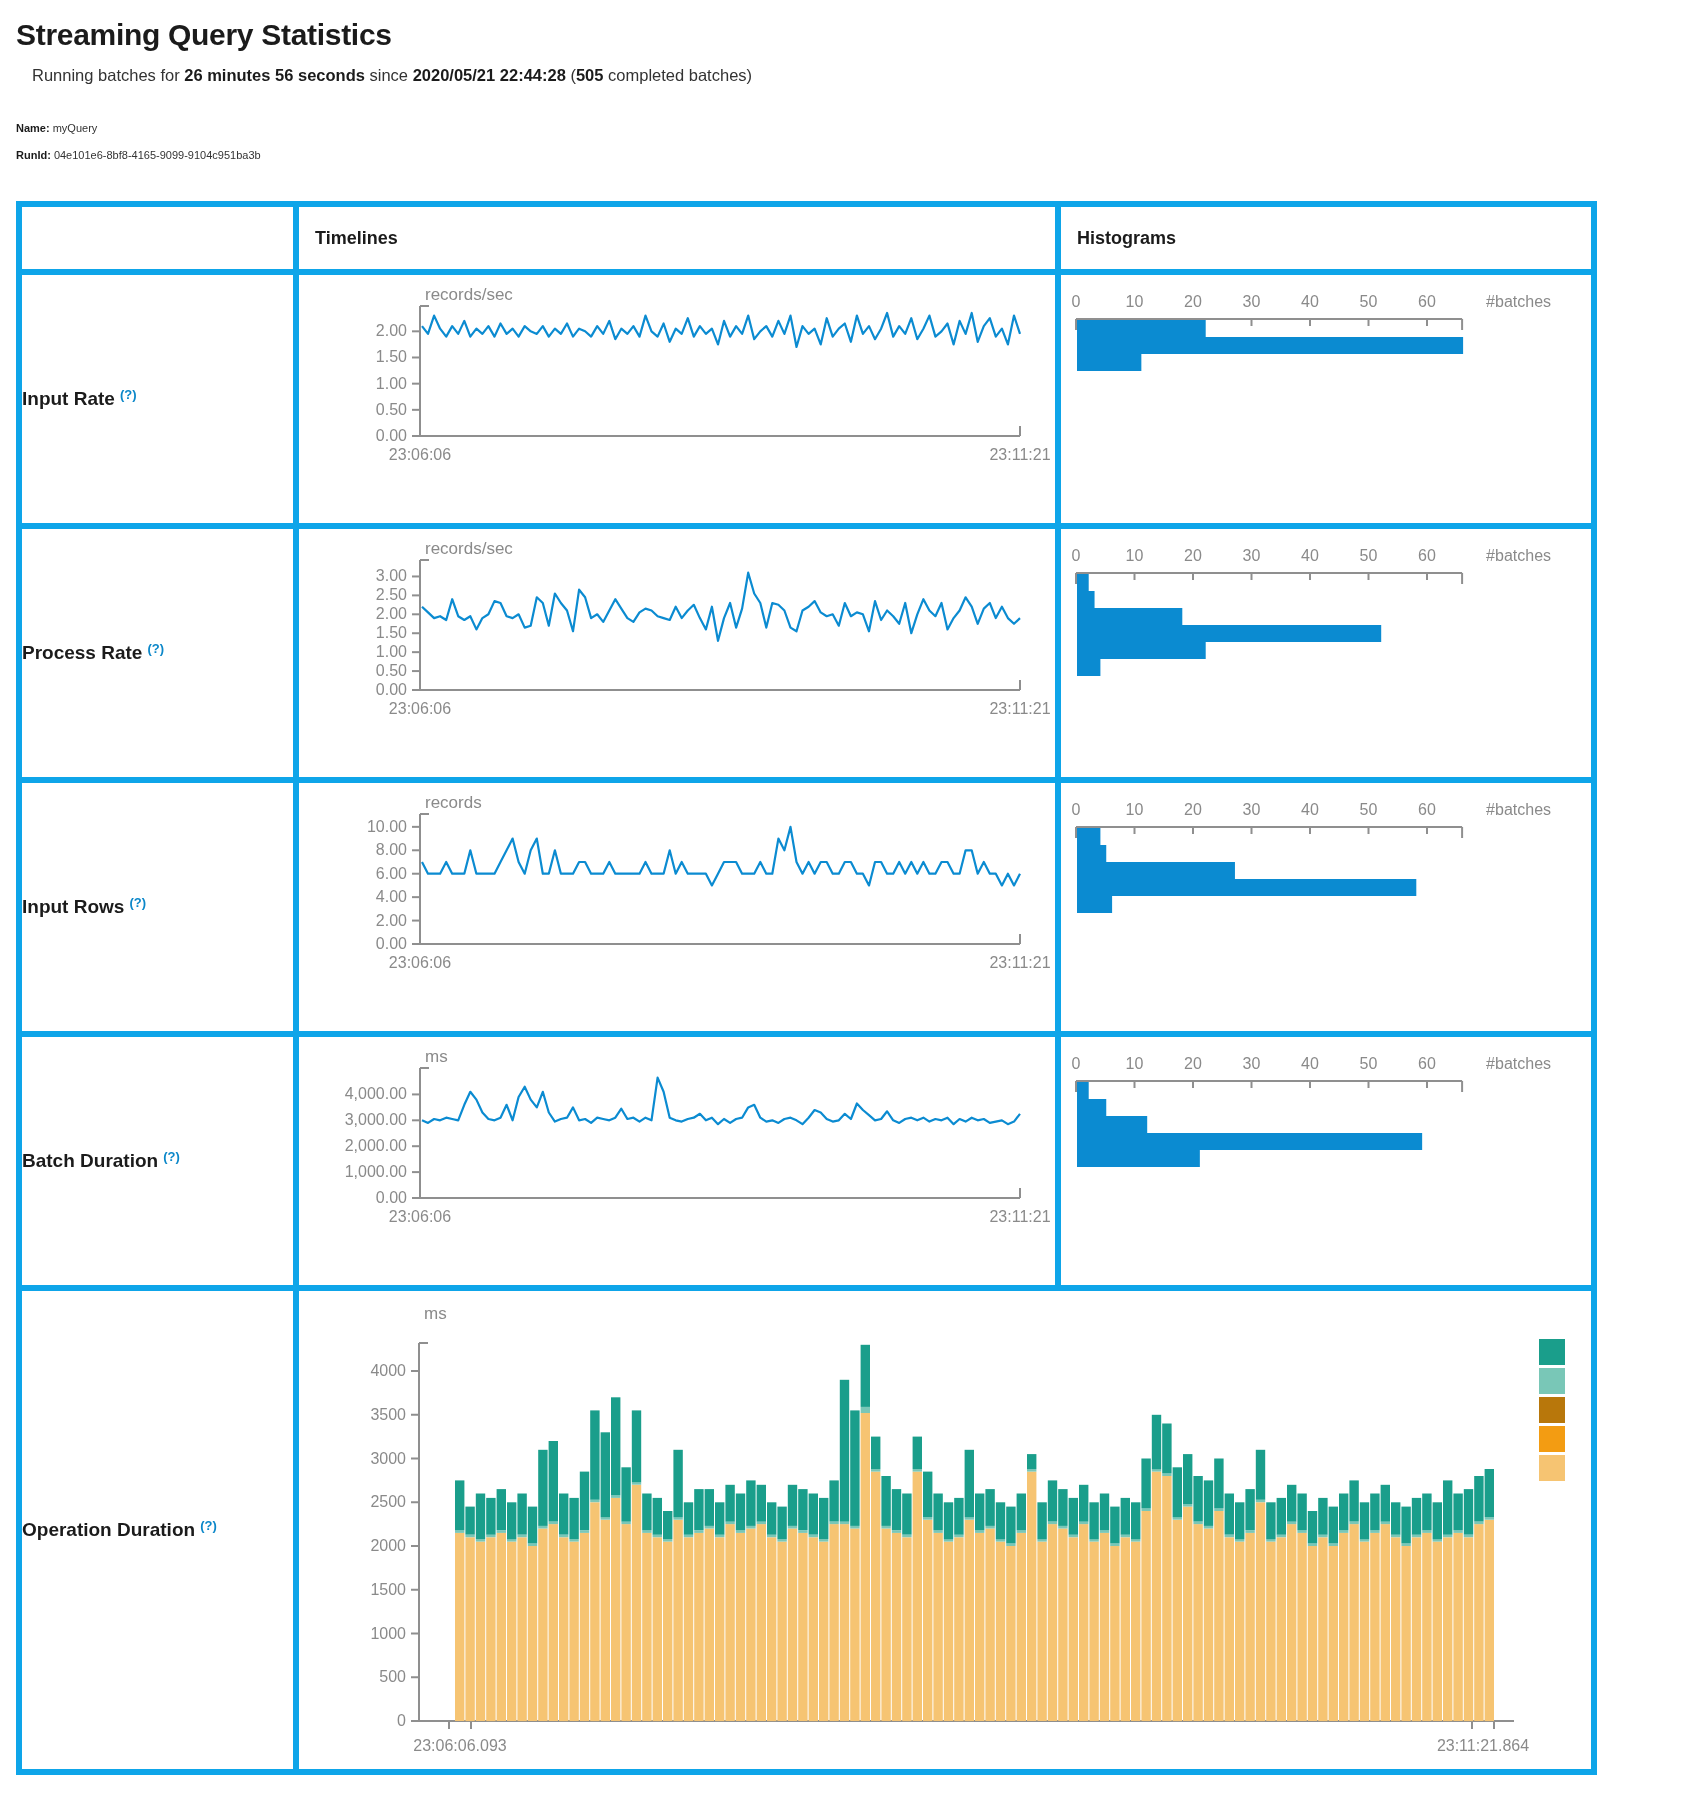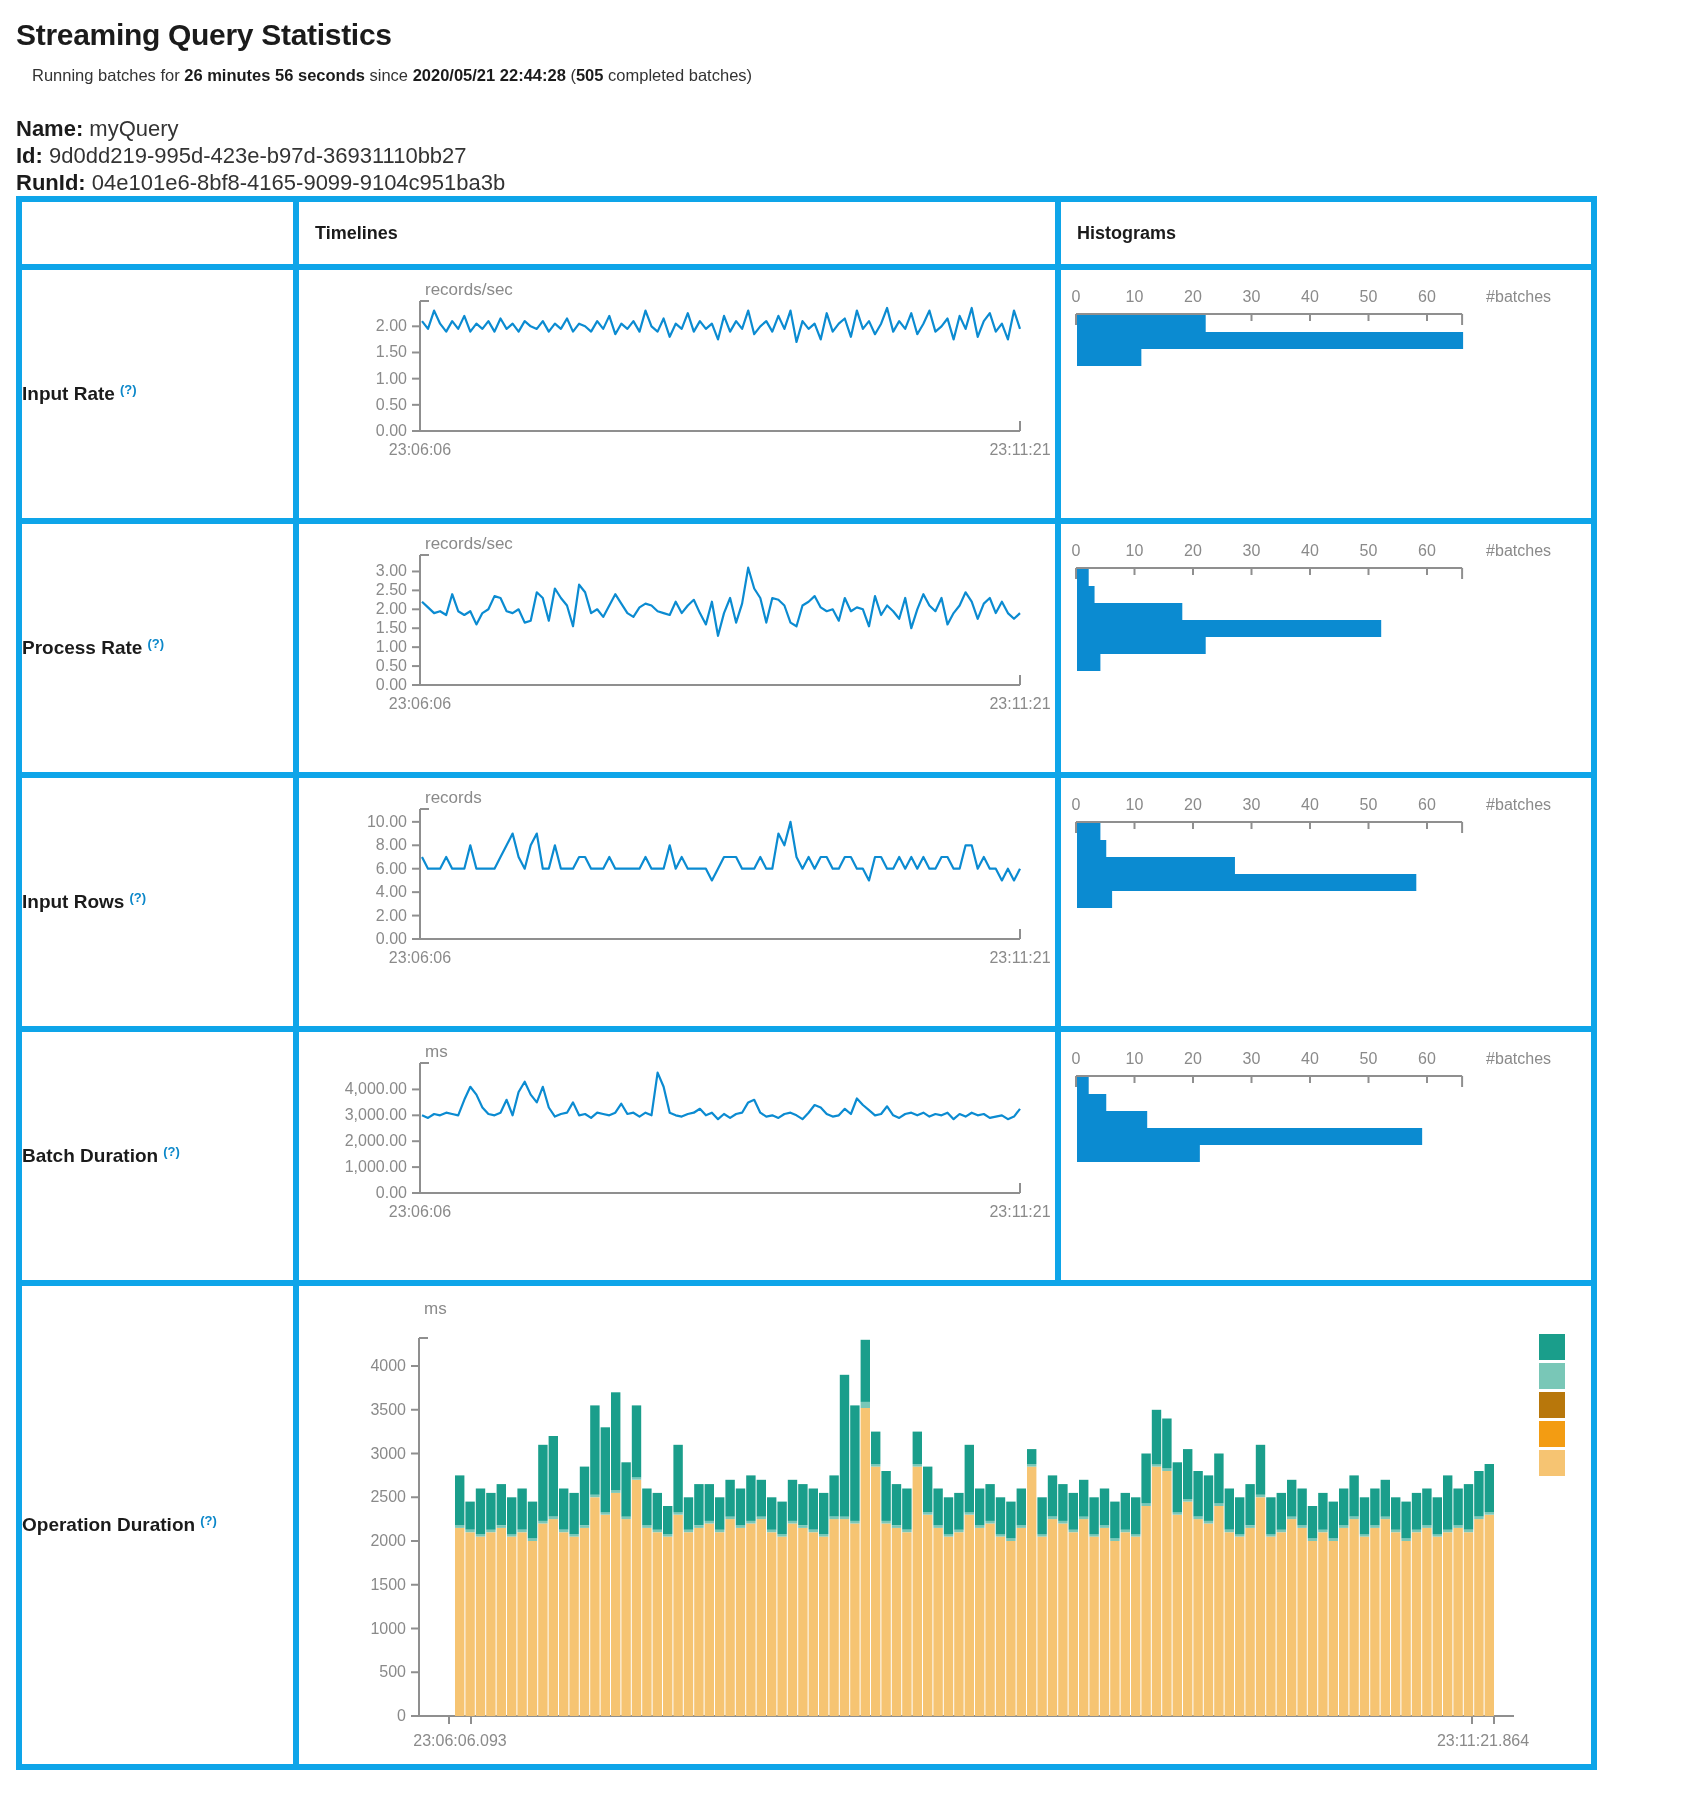--- a/index.html
+++ b/index.html
@@ -1,21 +1,21 @@
 <!DOCTYPE html>
 <html><head>
 <meta charset="utf-8">
 <style>
   html,body{margin:0;padding:0;background:#fff;}
   body{font-family:"Liberation Sans",sans-serif;color:#262626;width:1693px;height:1820px;overflow:hidden;}
   .page{padding:12px 0 14px 16px;}
   h1{font-size:30px;margin:6px 0 14px 0;color:#1b1b1b;letter-spacing:-0.3px;}
   .subtitle{font-size:16.5px;margin:0 0 30px 16px;color:#333;}
   .subtitle b{color:#1b1b1b;}
-  .meta{font-size:22px;line-height:27px;color:#333;}
+  .meta{font-size:11px;line-height:27px;color:#333;margin-bottom:32px;}
   .meta b{color:#1b1b1b;}
   table.stats{border-collapse:collapse;table-layout:fixed;width:1575px;}
   table.stats th,table.stats td{border:6px solid #0ea5e9;padding:0;vertical-align:middle;}
   table.stats th{height:62px;text-align:left;font-size:18px;color:#1b1b1b;padding-left:16px;}
   td.label-cell{width:276px;padding-left:28px;}
   .row-label{font-size:19px;font-weight:bold;color:#1b1b1b;white-space:nowrap;}
   sup.help{color:#0b87c9;font-size:13px;font-weight:bold;margin-left:5px;}
   td.chart-cell{vertical-align:top;}
   col.c-label{width:277px;} col.c-time{width:762px;} col.c-hist{width:536px;}
   svg{display:block;}
@@ -25,21 +25,20 @@
 </style>
 </head>
 <body>
 
 <div class="page">
   <h1>Streaming Query Statistics</h1>
   <p class="subtitle"><span>Running batches for </span><b>26 minutes 56 seconds</b><span> since </span><b>2020/05/21 22:44:28</b><span> (</span><b>505</b><span> completed batches)</span></p>
 
   <div class="meta">
     <div><b>Name:</b><span> myQuery</span></div>
-    <div><b>Id:</b><span> 9d0dd219-995d-423e-b97d-36931110bb27</span></div>
     <div><b>RunId:</b><span> 04e101e6-8bf8-4165-9099-9104c951ba3b</span></div>
   </div>
 
   <table class="stats">
     <colgroup>
         <col class="c-label">
         <col class="c-time">
         <col class="c-hist">
       </colgroup>
     <thead>

